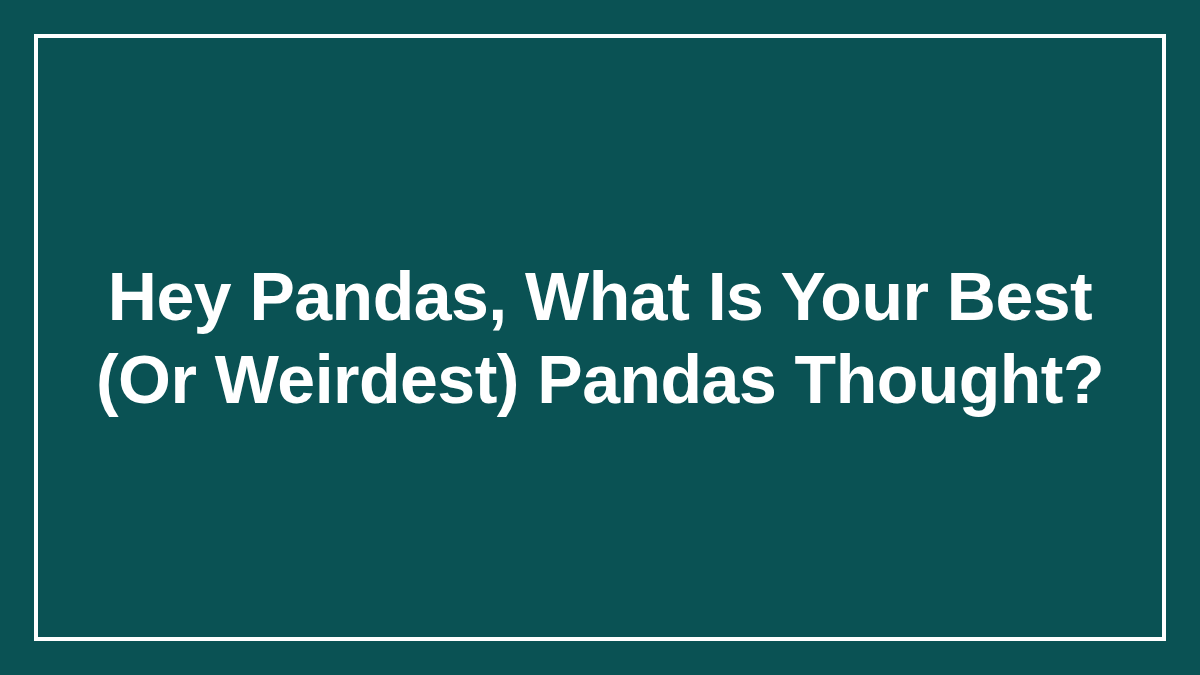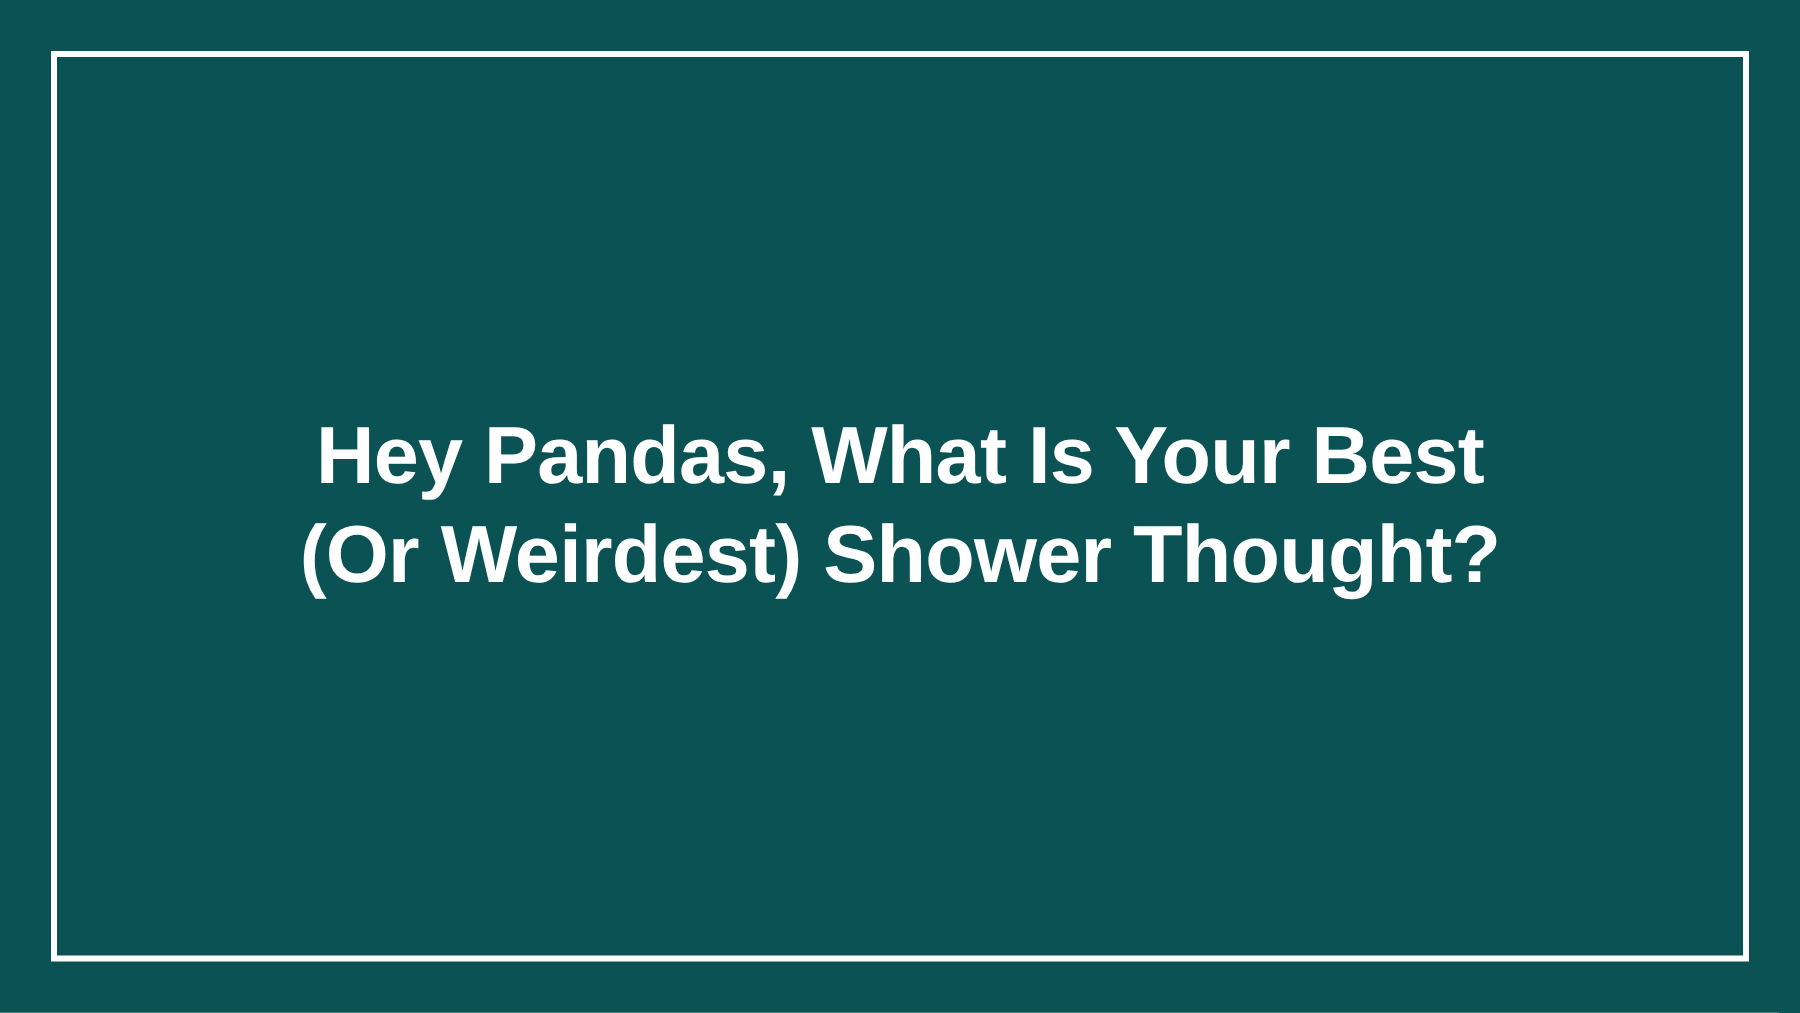--- a/index.html
+++ b/index.html
@@ -46,31 +46,31 @@
     justify-content: center;
   }
 
   .title-line {
     display: block;
     width: 100%;
     text-align: center;
     color: #ffffff;
     font-family: "Liberation Sans", sans-serif;
     font-weight: bold;
-    font-size: 54px;
+    font-size: 68px;
     line-height: 1.22;
     letter-spacing: -0.5px;
     white-space: nowrap;
   }
 </style>
 </head>
 <body>
 
 <div id="title-card">
 
   <div id="card-frame"></div>
 
   <div id="title-block">
     <span class="title-line">Hey Pandas, What Is Your Best</span>
-    <span class="title-line">(Or Weirdest) Shower Thought?</span>
+    <span class="title-line">(Or Weirdest) Pandas Thought?</span>
   </div>
 
 </div>
 
 </body></html>

